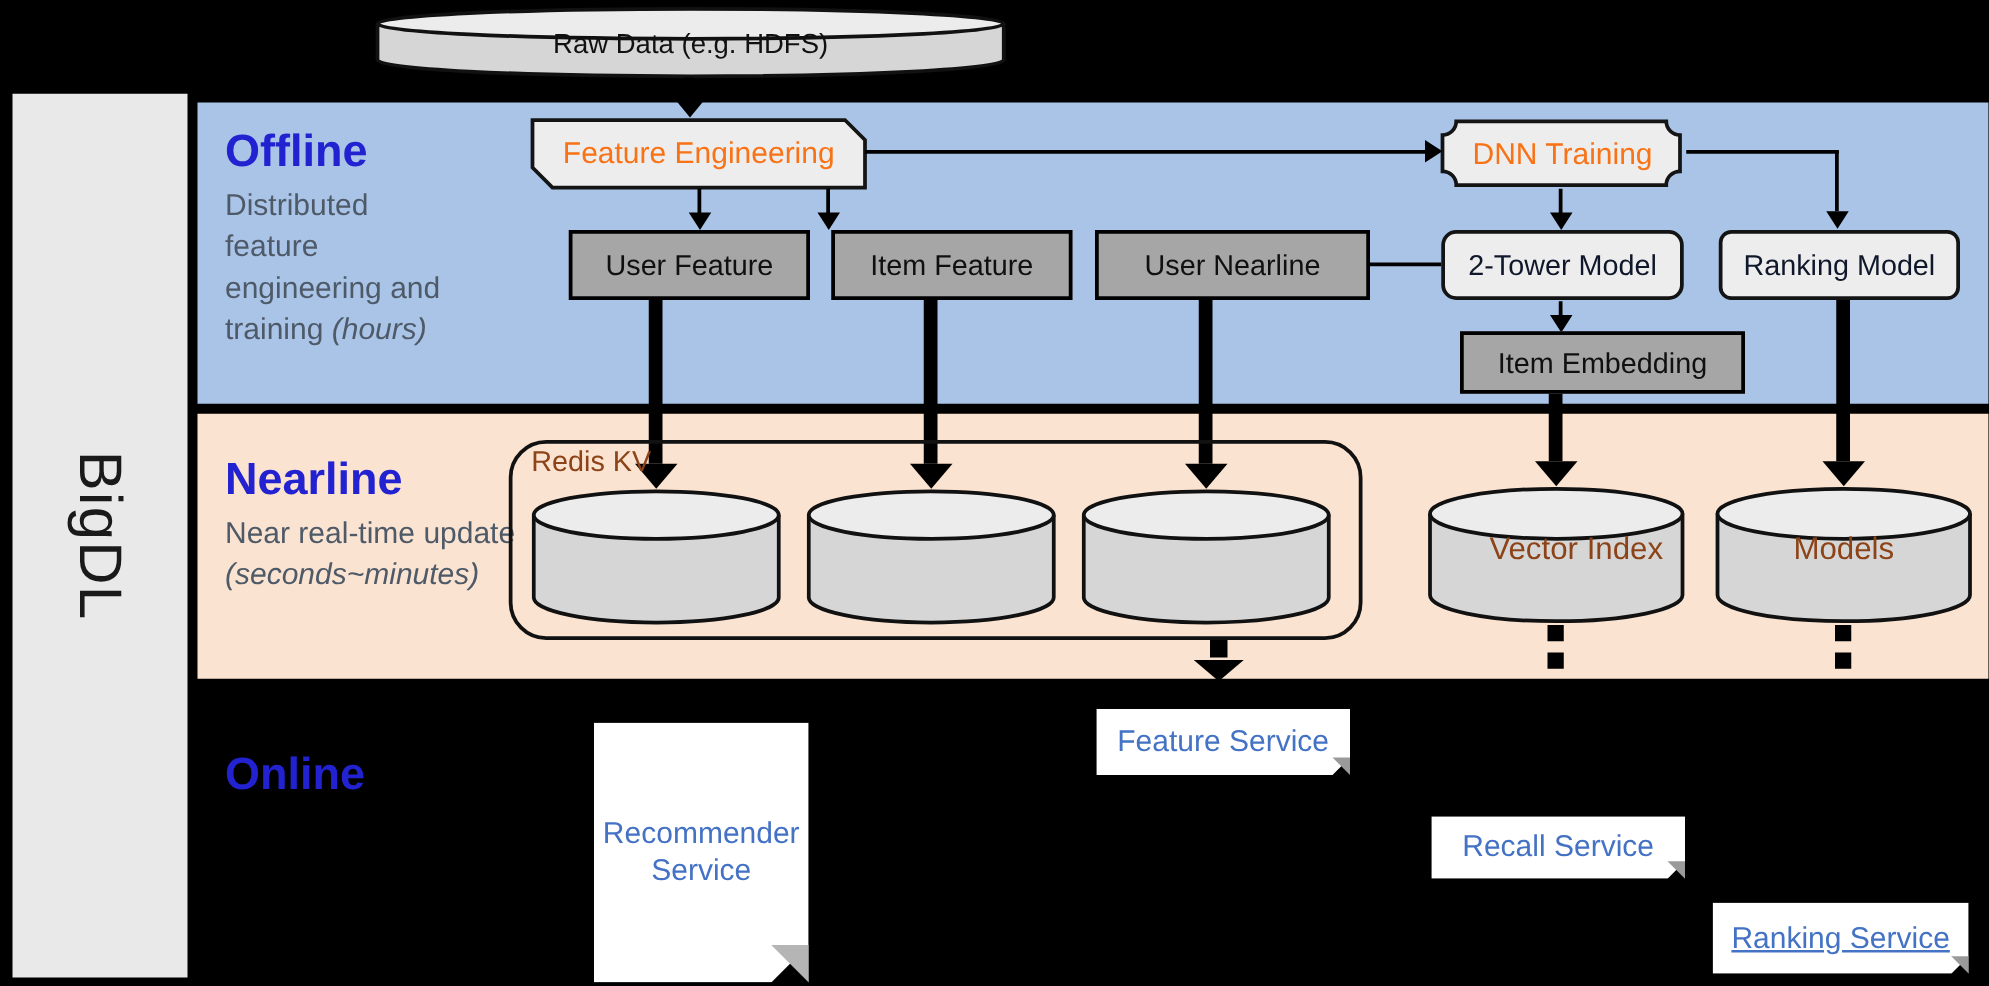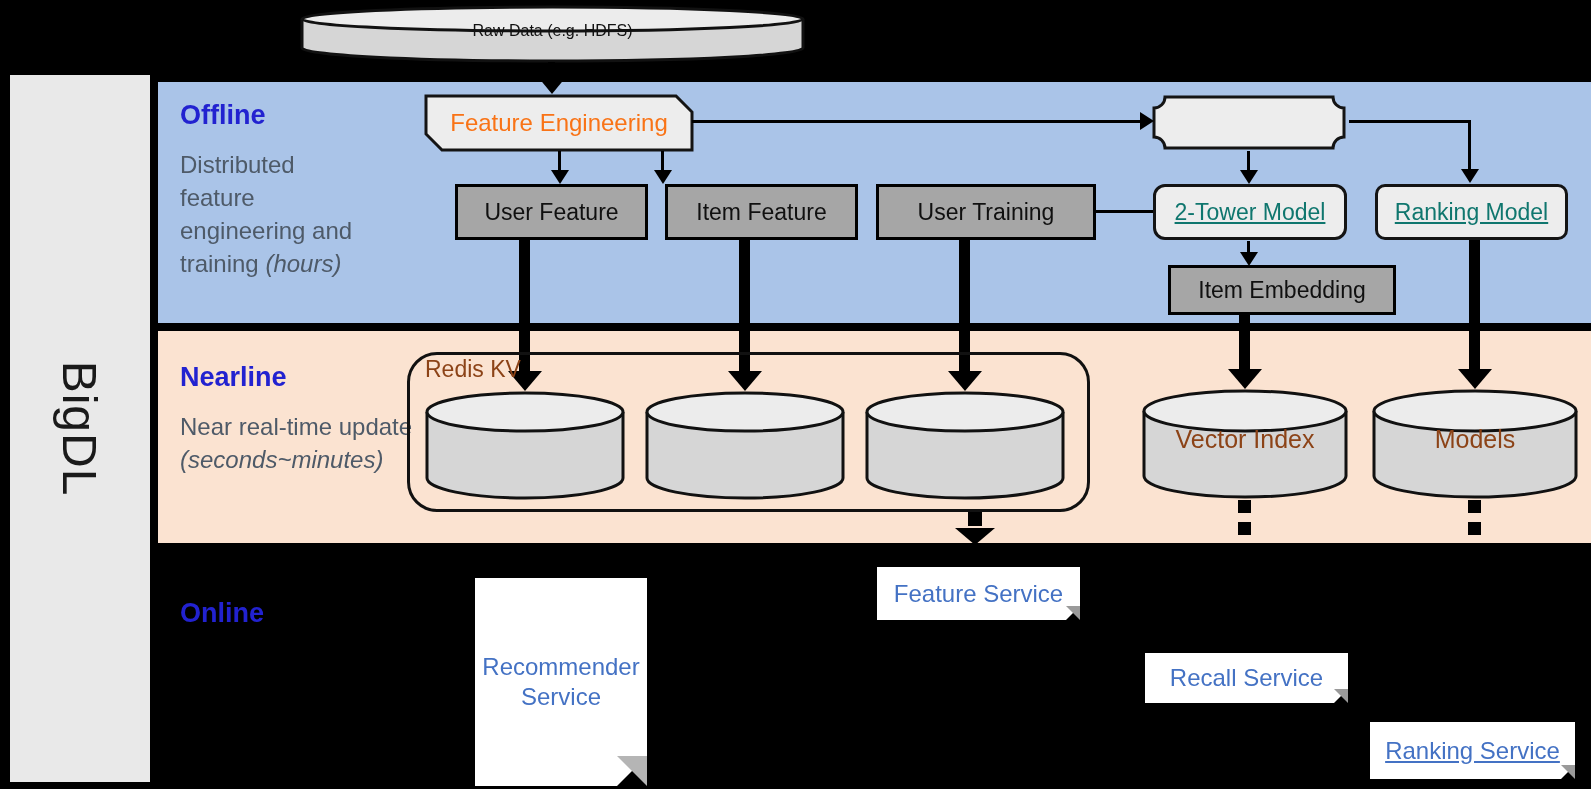--- a/index.html
+++ b/index.html
@@ -2,33 +2,33 @@
 <html><head>
 <meta charset="utf-8">
 <style>
   html,body{margin:0;padding:0;background:#000;}
   #canvas{position:relative;width:1591px;height:789px;background:#000;overflow:hidden;
           font-family:"Liberation Sans","DejaVu Sans",sans-serif;}
   .abs{position:absolute;}
   
   #band-offline{left:158px;top:82px;width:1433px;height:241px;background:#aac4e8;}
   #band-nearline{left:158px;top:331px;width:1433px;height:212px;background:#fbe3d1;}
-  .band-title{font-size:27px;font-weight:700;color:#2222d0;}
+  .band-title{font-size:36px;font-weight:700;color:#2222d0;}
   .band-desc{font-size:24px;line-height:33px;color:#4e5a68;}
   .band-desc .it{font-style:italic;}
   #online-desc{color:#5a6572;}
   
   #sidebar{left:10px;top:75px;width:140px;height:707px;background:#e9e9e9;
            display:flex;align-items:center;justify-content:center;}
   #sidebar span{transform:rotate(90deg);font-size:48px;color:#1a1a1a;letter-spacing:1px;}
   
   .node{display:flex;align-items:center;justify-content:center;box-sizing:border-box;
         font-size:23px;text-align:center;}
   .box-dark{background:#a6a6a6;border:3px solid #000;color:#101010;margin-left:33px;}
-  .box-round{background:#ededed;border:3px solid #141414;border-radius:12px;color:#0f766e;text-decoration:underline;}
+  .box-round{background:#ededed;border:3px solid #141414;border-radius:12px;color:#0f172a;}
   .svc{background:#fff;color:#4472c4;font-size:24px;}
   .shape-label{display:flex;align-items:center;justify-content:center;text-align:center;}
   .blue-label{color:#f97316;}
   .brown{color:#8c4317;}
   
   #redis-box{left:407px;top:352px;width:683px;height:160px;border:3px solid #111;
              border-radius:30px;box-sizing:border-box;}
   #redis-label{left:425px;top:356px;font-size:23px;color:#8c4317;}
   
   .lv{background:#000;width:3px;}
@@ -68,33 +68,34 @@
     <span>Near real-time update</span>
     <span class="it">(seconds~minutes)</span>
   </div>
 
   <div class="abs band-title" style="left:180px;top:598px;">Online</div>
 
   <svg class="abs" style="left:300px;top:4px;" width="505" height="60">
     <path d="M2,15 V44 A250,13 0 0 0 503,44 V15" fill="#d6d6d6" stroke="#111" stroke-width="3"></path>
     <ellipse cx="252.5" cy="15" rx="250.5" ry="12" fill="#ececec" stroke="#111" stroke-width="3"></ellipse>
   </svg>
-  <div class="abs shape-label" style="left:310px;top:22px;width:485px;font-size:16px;color:#111;">Raw Data (e.g. HDFS)</div>
+  <div class="abs shape-label" style="left:310px;top:22px;width:485px;font-size:22px;color:#111;">Raw Data (e.g. HDFS)</div>
 
   <div class="abs" style="left:548px;top:62px;width:7px;height:15px;background:#000;"></div>
   <div class="abs" style="left:538px;top:77px;width:0;height:0;border-left:14px solid transparent;border-right:14px solid transparent;border-top:17px solid #000;"></div>
 
   <svg class="abs" style="left:424px;top:94px;" width="270" height="58">
     <path d="M2,2 H252 L268,18 V56 H18 L2,40 Z" fill="#ededed" stroke="#141414" stroke-width="3"></path>
   </svg>
   <div class="abs shape-label blue-label" style="left:424px;top:94px;width:270px;height:58px;font-size:24px;">Feature Engineering</div>
 
   <svg class="abs" style="left:1152px;top:95px;" width="196" height="57">
     <path d="M13,2 H181 A11,11 0 0 0 192,13 V42 A11,11 0 0 0 181,53 H13 A11,11 0 0 0 2,42 V13 A11,11 0 0 0 13,2 Z" fill="#ededed" stroke="#141414" stroke-width="3"></path>
   </svg>
+  <div class="abs shape-label blue-label" style="left:1152px;top:95px;width:196px;height:57px;font-size:24px;">DNN Training</div>
 
   <div class="abs lh" style="left:692px;top:120px;width:448px;"></div>
   <div class="abs ah-r" style="left:1140px;top:112px;"></div>
 
   <div class="abs lh" style="left:1349px;top:120px;width:122px;"></div>
   <div class="abs lv" style="left:1468px;top:120px;height:49px;"></div>
   <div class="abs ah-d" style="left:1461px;top:169px;"></div>
 
   <div class="abs lv" style="left:558px;top:151px;height:20px;"></div>
   <div class="abs ah-d" style="left:551px;top:170px;"></div>
@@ -106,21 +107,21 @@
   <div class="abs ah-d" style="left:1240px;top:170px;"></div>
 
   <div class="abs lh" style="left:1078px;top:210px;width:75px;"></div>
   <div class="abs ah-l" style="left:1064px;top:202px;"></div>
 
   <div class="abs lv" style="left:1247px;top:241px;height:12px;"></div>
   <div class="abs ah-d" style="left:1240px;top:252px;"></div>
 
   <div class="abs node box-dark" style="left:422px;top:184px;width:193px;height:56px;">User Feature</div>
   <div class="abs node box-dark" style="left:632px;top:184px;width:193px;height:56px;">Item Feature</div>
-  <div class="abs node box-dark" style="left:843px;top:184px;width:220px;height:56px;">User Training</div>
+  <div class="abs node box-dark" style="left:843px;top:184px;width:220px;height:56px;">User Nearline</div>
   <div class="abs node box-dark" style="left:1135px;top:265px;width:228px;height:50px;">Item Embedding</div>
 
   <div class="abs node box-round" style="left:1153px;top:184px;width:194px;height:56px;">2-Tower Model</div>
   <div class="abs node box-round" style="left:1375px;top:184px;width:193px;height:56px;border-radius:10px;">Ranking Model</div>
 
   <div class="abs tv" style="left:519px;top:240px;height:131px;"></div>
   <div class="abs AH-d" style="left:508px;top:371px;"></div>
 
   <div class="abs tv" style="left:739px;top:240px;height:131px;"></div>
   <div class="abs AH-d" style="left:728px;top:371px;"></div>
@@ -147,21 +148,21 @@
   </svg>
   <svg class="abs" style="left:865px;top:390px;" width="200" height="112">
     <path d="M2,22 V88 A98,20 0 0 0 198,88 V22" fill="#d6d6d6" stroke="#111" stroke-width="3"></path>
     <ellipse cx="100" cy="22" rx="98" ry="19" fill="#ececec" stroke="#111" stroke-width="3"></ellipse>
   </svg>
 
   <svg class="abs" style="left:1142px;top:388px;" width="206" height="112">
     <path d="M2,23 V88 A101,21 0 0 0 204,88 V23" fill="#d6d6d6" stroke="#111" stroke-width="3"></path>
     <ellipse cx="103" cy="23" rx="101" ry="20" fill="#ececec" stroke="#111" stroke-width="3"></ellipse>
   </svg>
-  <div class="abs shape-label brown" style="left:1142px;top:425px;width:206px;font-size:25px;">Vector Index</div>
+  <div class="abs shape-label brown" style="left:1142px;top:425px;width:206px;font-size:25px;padding-left:16px;">Vector Index</div>
 
   <svg class="abs" style="left:1372px;top:388px;" width="206" height="112">
     <path d="M2,23 V88 A101,21 0 0 0 204,88 V23" fill="#d6d6d6" stroke="#111" stroke-width="3"></path>
     <ellipse cx="103" cy="23" rx="101" ry="20" fill="#ececec" stroke="#111" stroke-width="3"></ellipse>
   </svg>
   <div class="abs shape-label brown" style="left:1372px;top:425px;width:206px;font-size:25px;">Models</div>
 
   <div class="abs dash" style="left:1238px;top:500px;"></div>
   <div class="abs dash" style="left:1238px;top:522px;"></div>
   <div class="abs dash" style="left:1468px;top:500px;"></div>

